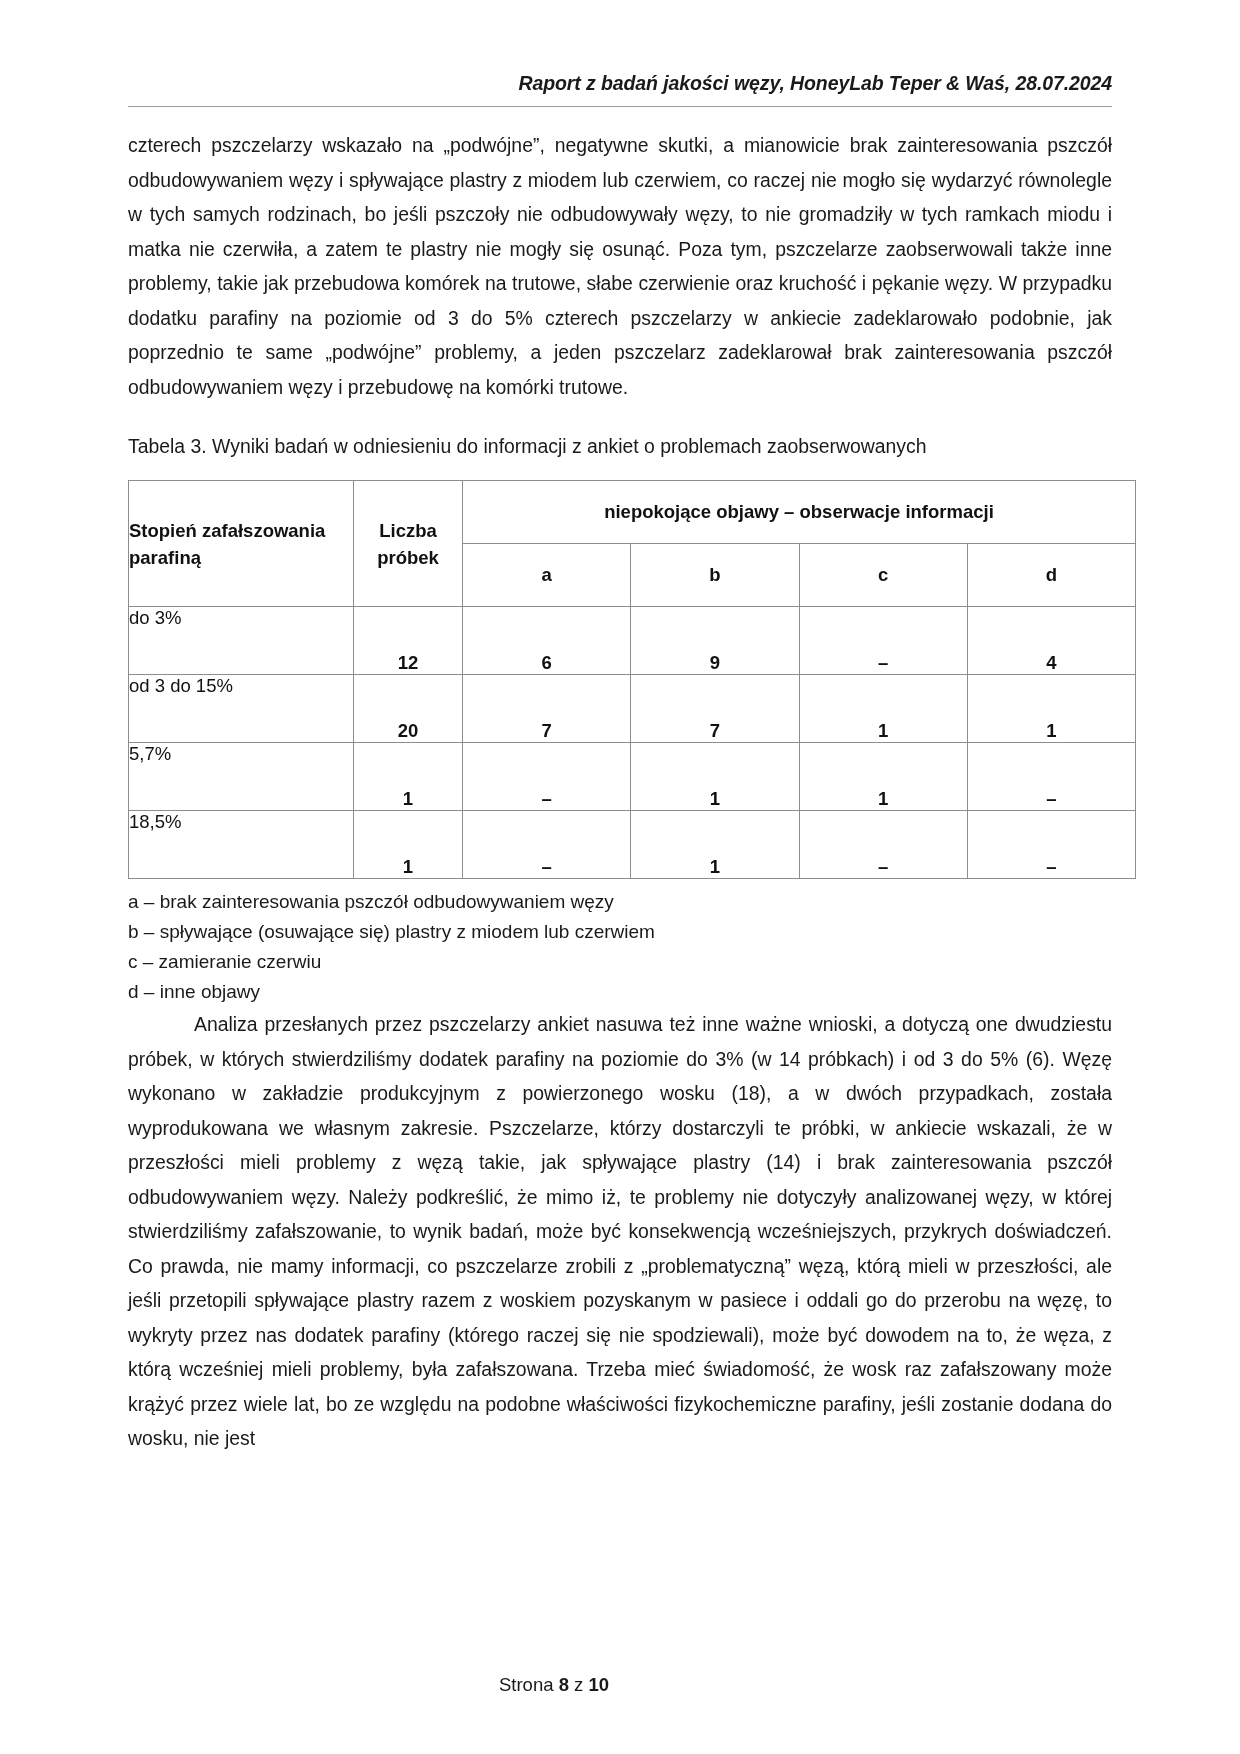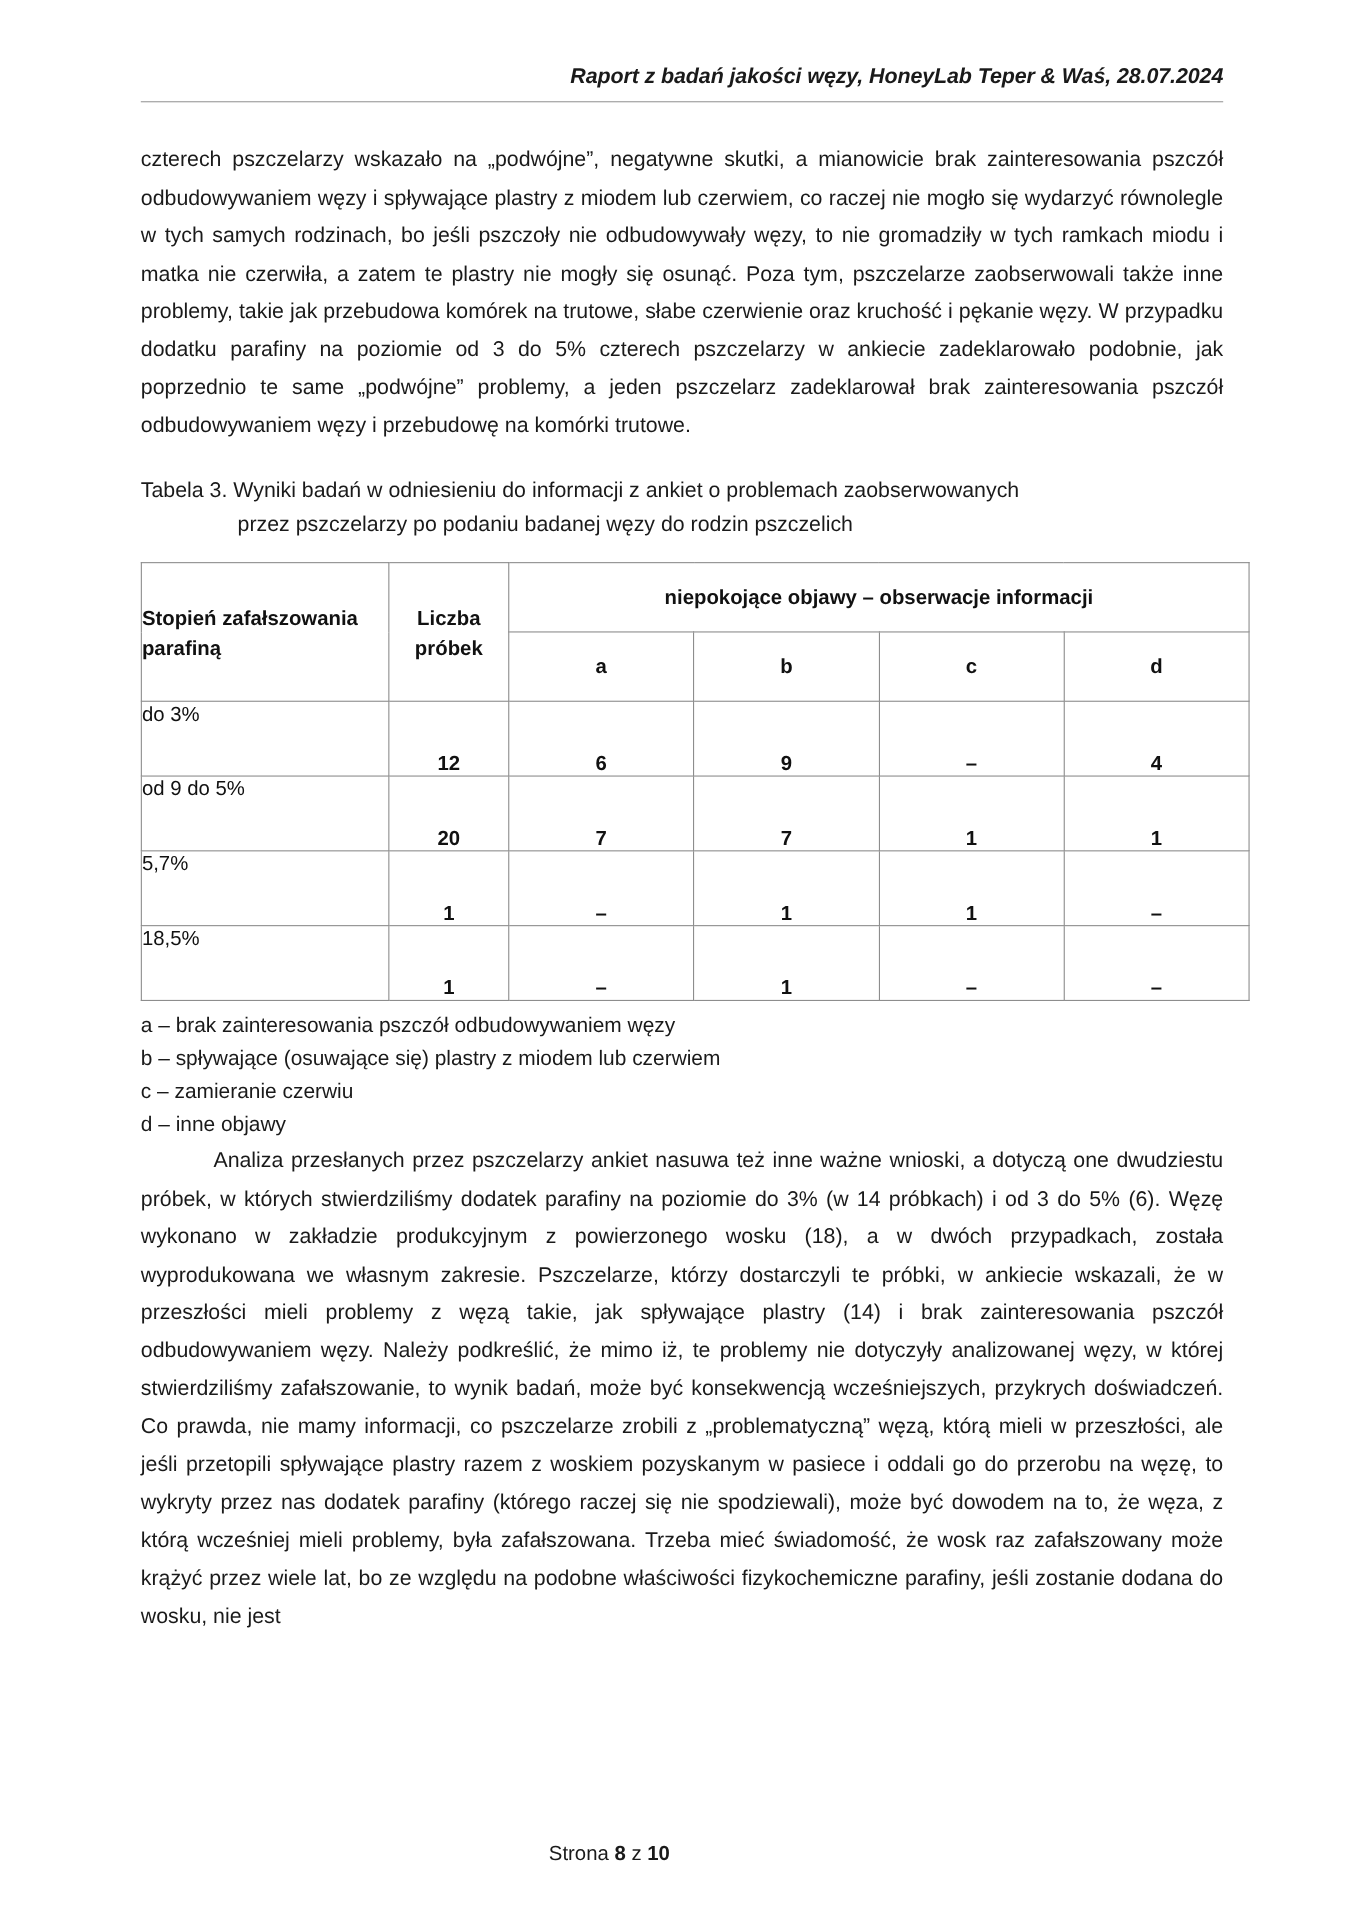--- a/index.html
+++ b/index.html
@@ -19,21 +19,21 @@
     position: relative;
     width: 1240px;
     height: 1754px;
     box-sizing: border-box;
     padding: 0;
   }
 
   
   .header {
     position: absolute;
-    top: 58px;
+    top: 72px;
     left: 128px;
     width: 984px;
     text-align: right;
     font-style: italic;
     font-size: 19.5px;
     font-weight: 700;
     color: #1a1a1a;
     padding-bottom: 11px;
     border-bottom: 1.5px solid #9a9a9a;
     letter-spacing: -0.1px;
@@ -156,21 +156,20 @@
 <div class="page">
 
   <div class="header">Raport z badań jakości węzy, HoneyLab Teper &amp; Waś, 28.07.2024</div>
 
   <div class="content">
 
     <p class="para">czterech pszczelarzy wskazało na „podwójne”, negatywne skutki, a mianowicie brak zainteresowania pszczół odbudowywaniem węzy i spływające plastry z miodem lub czerwiem, co raczej nie mogło się wydarzyć równolegle w tych samych rodzinach, bo jeśli pszczoły nie odbudowywały węzy, to nie gromadziły w tych ramkach miodu i matka nie czerwiła, a zatem te plastry nie mogły się osunąć. Poza tym, pszczelarze zaobserwowali także inne problemy, takie jak przebudowa komórek na trutowe, słabe czerwienie oraz kruchość i pękanie węzy. W przypadku dodatku parafiny na poziomie od 3 do 5% czterech pszczelarzy w ankiecie zadeklarowało podobnie, jak poprzednio te same „podwójne” problemy, a jeden pszczelarz zadeklarował brak zainteresowania pszczół odbudowywaniem węzy i przebudowę na komórki trutowe.</p>
 
     <div class="caption">
       <span>Tabela 3. Wyniki badań w odniesieniu do informacji z ankiet o problemach zaobserwowanych</span>
-      <span class="cap-line2">przez pszczelarzy po podaniu badanej węzy do rodzin pszczelich</span>
     </div>
 
     <table class="res">
       <thead>
         <tr>
           <th class="th-stopien" rowspan="2">Stopień zafałszowania parafiną</th>
           <th class="th-liczba" rowspan="2">Liczba próbek</th>
           <th class="th-group" colspan="4">niepokojące objawy  – obserwacje informacji</th>
         </tr>
         <tr>
@@ -183,21 +182,21 @@
       <tbody>
         <tr class="datarow">
           <td class="lbl">do 3%</td>
           <td class="num">12</td>
           <td class="num">6</td>
           <td class="num">9</td>
           <td class="num">–</td>
           <td class="num">4</td>
         </tr>
         <tr class="datarow">
-          <td class="lbl">od 9 do 5%</td>
+          <td class="lbl">od 3 do 15%</td>
           <td class="num">20</td>
           <td class="num">7</td>
           <td class="num">7</td>
           <td class="num">1</td>
           <td class="num">1</td>
         </tr>
         <tr class="datarow">
           <td class="lbl">5,7%</td>
           <td class="num">1</td>
           <td class="num">–</td>

